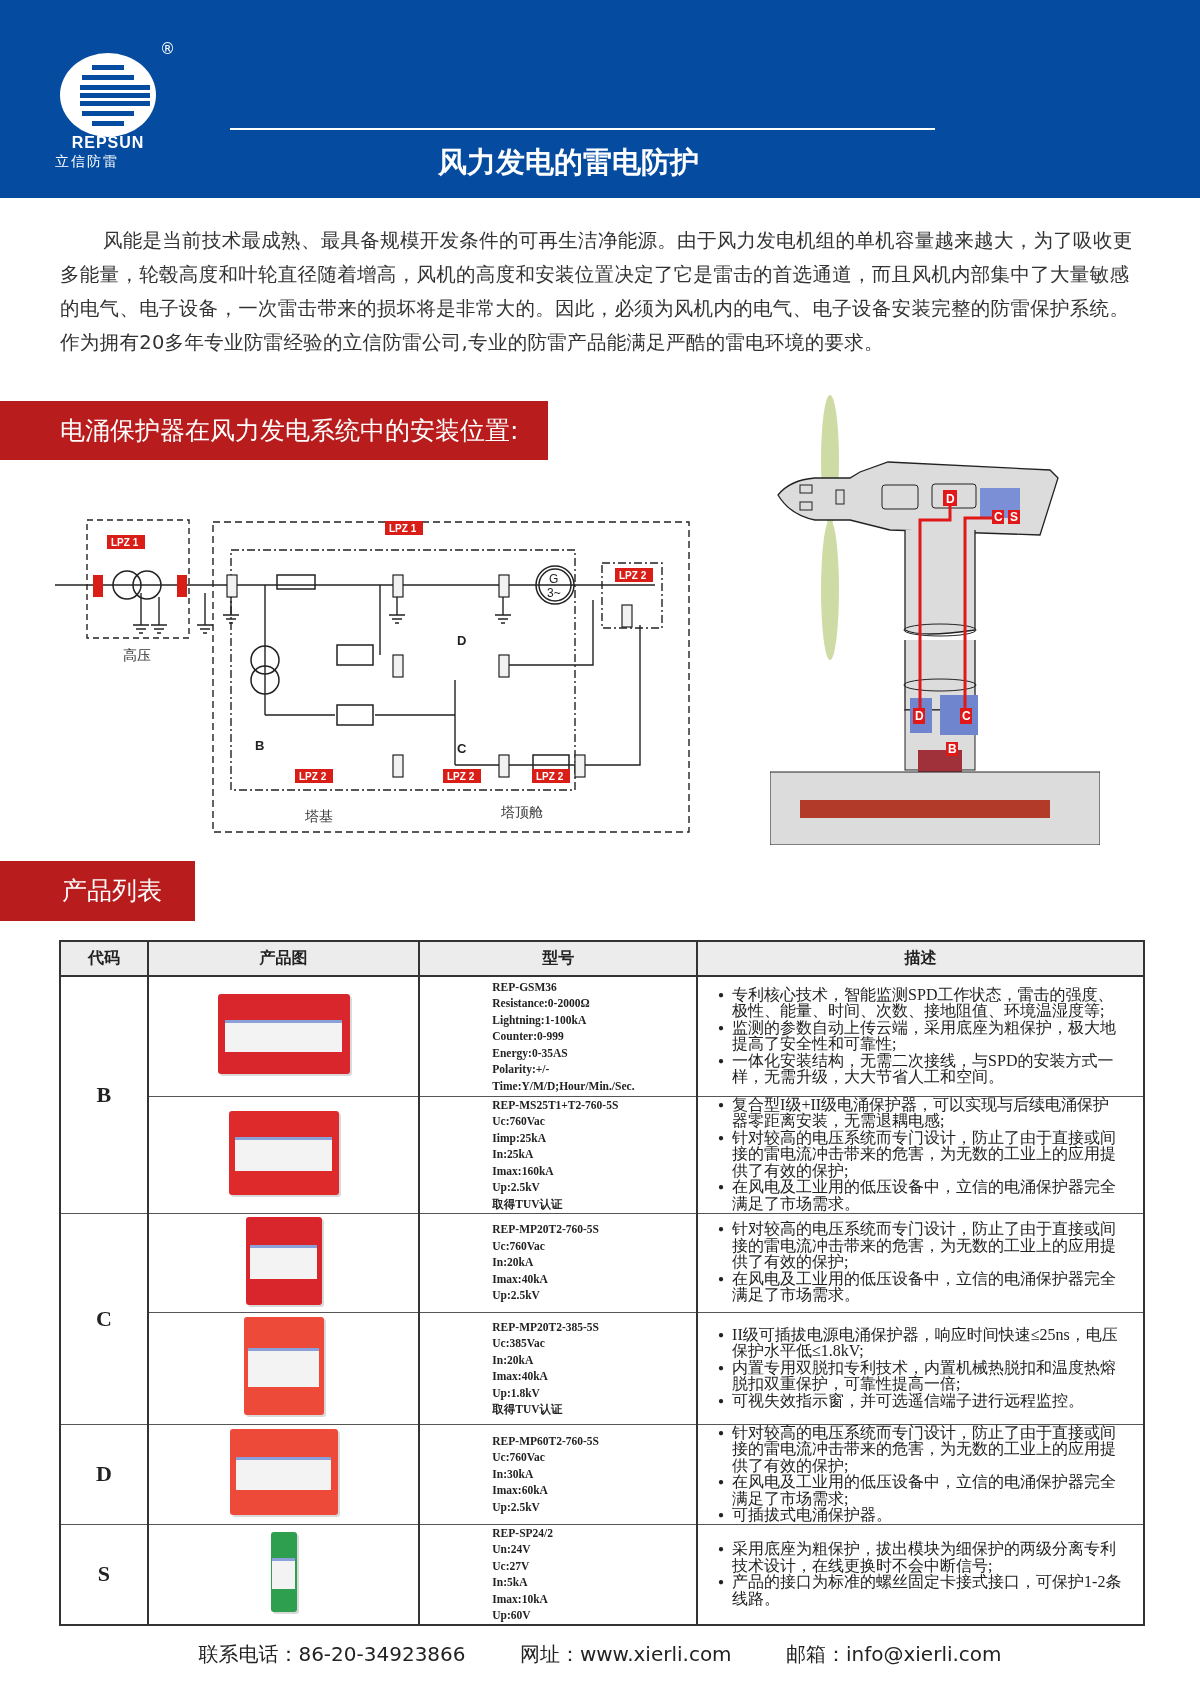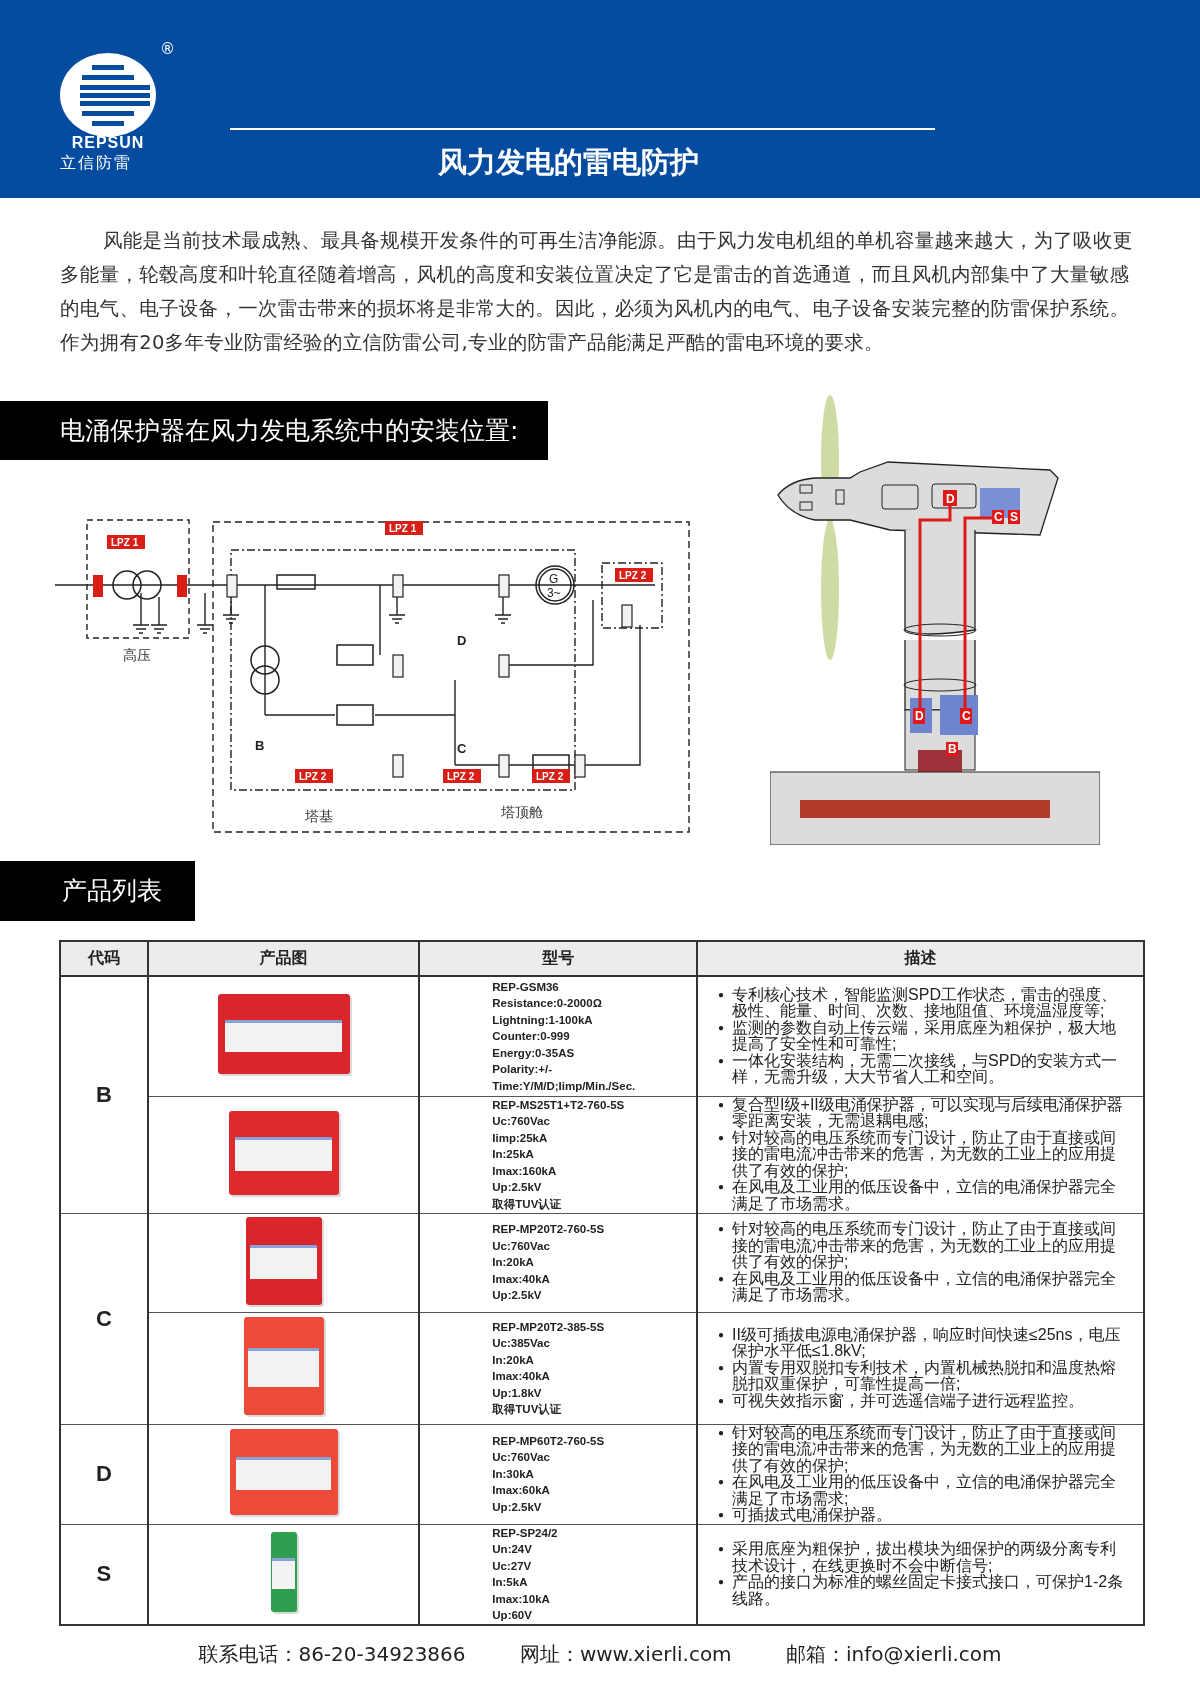--- a/index.html
+++ b/index.html
@@ -4,37 +4,37 @@
 <style>
   html,body{margin:0;padding:0;background:#fff;}
   body{width:1200px;height:1697px;position:relative;overflow:hidden;font-family:"DejaVu Sans","Liberation Sans",sans-serif;color:#222;}
   .abs{position:absolute;}
   
   .header{left:0;top:0;width:1200px;height:198px;background:#054ca0;}
   .logo-circle{left:60px;top:53px;width:96px;height:84px;background:#fff;border-radius:48px/42px;overflow:hidden;}
   .logo-line{position:absolute;background:#054ca0;height:5px;}
   .reg{left:160px;top:40px;color:#fff;font-size:15px;}
   .brand-en{left:60px;top:134px;width:96px;text-align:center;color:#fff;font-weight:bold;font-size:16px;letter-spacing:1px;font-family:"Liberation Sans",sans-serif;}
-  .brand-cn{left:41px;top:153px;width:110px;text-align:center;color:#fff;font-size:16px;letter-spacing:2px;}
+  .brand-cn{left:55px;top:153px;width:110px;color:#fff;font-size:14px;letter-spacing:2px;}
   .slogan{left:258px;top:58px;color:#fff;font-size:46px;letter-spacing:4px;white-space:nowrap;}
   .slogan-rule{left:230px;top:128px;width:705px;height:2px;background:#fff;}
   .subtitle{left:438px;top:143px;color:#fff;font-size:29px;font-weight:bold;white-space:nowrap;}
   
   .intro{left:60px;top:224px;width:1086px;font-size:19.5px;line-height:34px;color:#333;text-indent:2.2em;letter-spacing:0.3px;}
   
-  .section-bar{background:#000000;color:#fff;}
+  .section-bar{background:#b91c1c;color:#fff;}
   .sec1{left:0;top:401px;width:548px;height:59px;}
   .sec1 span{position:absolute;left:60px;top:13px;font-size:25px;}
   .sec2{left:0;top:861px;width:195px;height:60px;}
   .sec2 span{position:absolute;left:62px;top:13px;font-size:25px;}
   
   .diagram{left:55px;top:505px;width:640px;height:335px;}
   .turbine{left:770px;top:390px;width:330px;height:455px;}
   
-  table.products{position:absolute;left:59px;top:940px;width:1086px;border-collapse:collapse;font-family:Liberation Sans, sans-serif;}
+  table.products{position:absolute;left:59px;top:940px;width:1086px;border-collapse:collapse;font-family:Liberation Serif, serif;}
   table.products th{background:#ececec;height:31px;font-size:16px;font-weight:bold;border:2px solid #333;}
   table.products td{border:1px solid #555;vertical-align:middle;padding:0;}
   table.products td.code{font-size:22px;font-weight:bold;text-align:center;border-left:2px solid #333;border-right:2px solid #333;}
   table.products td.img{text-align:center;border-right:2px solid #333;}
   table.products td.model{font-size:11.5px;font-weight:bold;line-height:16.5px;padding-left:72px;border-right:2px solid #333;margin-left:48px;}
   table.products td.desc{font-size:16px;line-height:16.5px;padding:0 18px 0 22px;border-right:2px solid #333;}
   table.products tr:last-child td{border-bottom:2px solid #333;}
   .desc ul{margin:0;padding:0;list-style:none;}
   .desc li{position:relative;padding-left:12px;}
   .desc li:before{content:"●";position:absolute;left:-2px;top:0;font-size:10px;}
@@ -220,21 +220,21 @@
       <tr style="height: 120px;">
         <td class="code" rowspan="2">B</td>
         <td class="img"><div class="prod" style="width: 132px; height: 80px; background: rgb(217, 38, 44); border-radius: 3px; box-shadow: rgba(0, 0, 0, 0.15) 2px 2px 0px;"><div style="position: absolute; left: 6%; right: 6%; top: 32%; height: 36%; background: rgb(243, 243, 243); border-top: 3px solid rgb(138, 160, 216);"></div></div></td>
         <td class="model">
           <div>REP-GSM36</div>
           <div>Resistance:0-2000Ω</div>
           <div>Lightning:1-100kA</div>
           <div>Counter:0-999</div>
           <div>Energy:0-35AS</div>
           <div>Polarity:+/-</div>
-          <div>Time:Y/M/D;Iimp/Min./Sec.</div>
+          <div>Time:Y/M/D;Hour/Min./Sec.</div>
         </td>
         <td class="desc">
           <ul>
             <li>专利核心技术，智能监测SPD工作状态，雷击的强度、极性、能量、时间、次数、接地阻值、环境温湿度等;</li>
             <li>监测的参数自动上传云端，采用底座为粗保护，极大地提高了安全性和可靠性;</li>
             <li>一体化安装结构，无需二次接线，与SPD的安装方式一样，无需升级，大大节省人工和空间。</li>
           </ul>
         </td>
       </tr>
       <tr style="height: 117px;">

